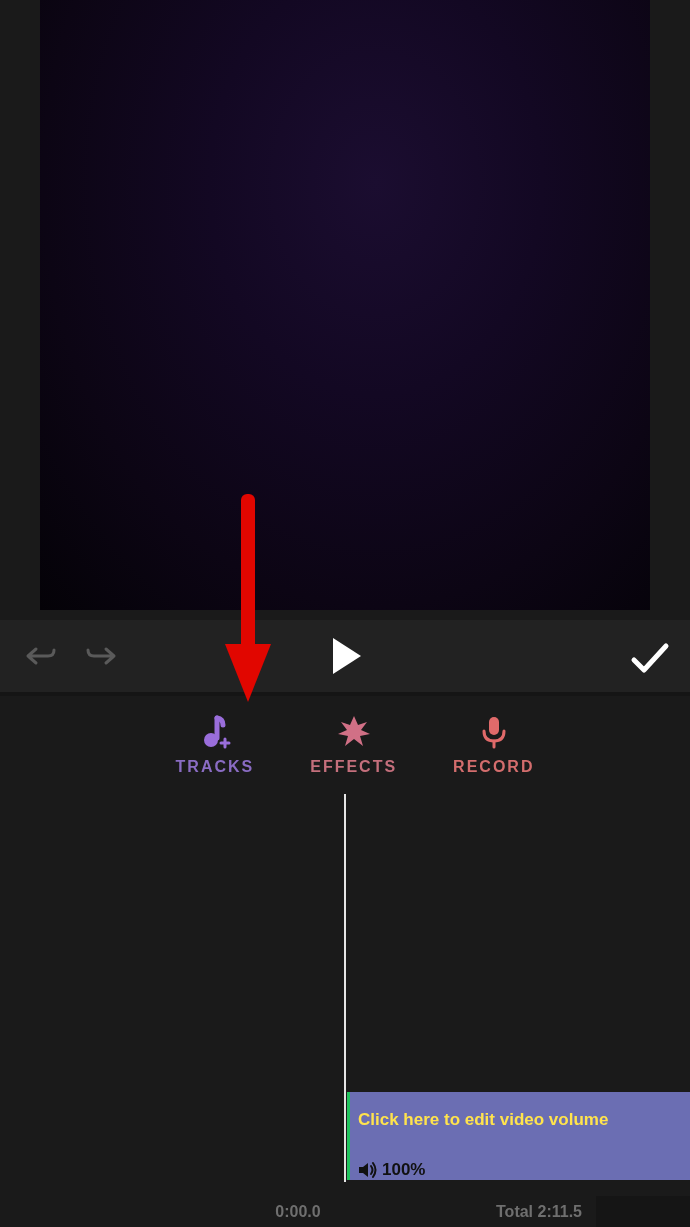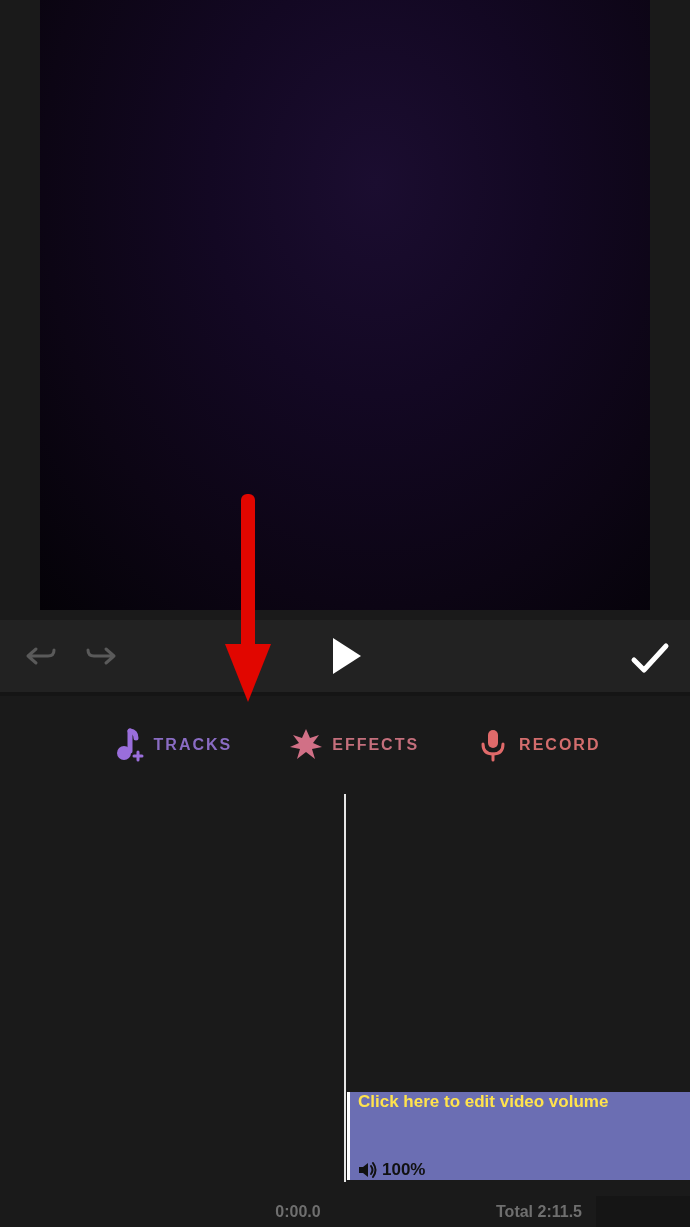--- a/index.html
+++ b/index.html
@@ -6,28 +6,28 @@
   html, body { width: 690px; height: 1227px; background: #000; overflow: hidden; font-family: -apple-system, Helvetica, Arial, sans-serif; }
   .app { position: relative; width: 690px; height: 1227px; background: #151515; }
   .preview-area { position: absolute; left: 0; top: 0; width: 690px; height: 620px; background: #1a1a1a; }
   .video-preview { position: absolute; left: 40px; top: 0; width: 610px; height: 610px; background: radial-gradient(ellipse at 55% 30%, #1b0d30 0%, #130823 35%, #0c0514 70%, #040207 100%); }
   .control-bar { position: absolute; left: 0; top: 620px; width: 690px; height: 72px; background: #222222; display: flex; align-items: center; }
   .undo-btn { position: absolute; left: 22px; top: 18px; width: 36px; height: 36px; display:flex; align-items:center; justify-content:center; }
   .redo-btn { position: absolute; left: 84px; top: 18px; width: 36px; height: 36px; display:flex; align-items:center; justify-content:center; }
   .play-btn { position: absolute; left: 320px; top: 10px; width: 52px; height: 52px; display:flex; align-items:center; justify-content:center; }
   .confirm-btn { position: absolute; right: 18px; top: 16px; width: 44px; height: 44px; display:flex; align-items:center; justify-content:center; }
   .tabs-row { position: absolute; left: 0; top: 696px; width: 690px; height: 92px; background: #1a1a1a; display:flex; align-items:center; justify-content:center; gap: 36px; padding-top:6px; }
-  .tab { display:flex; align-items:center; gap:8px;margin-left:20px; }
+  .tab { display:flex; flex-direction:column; align-items:center; gap:8px;margin-left:20px; }
   .tab-label { font-size: 16px; font-weight: 700; letter-spacing: 2px; }
   .tab-tracks .tab-label { color: #8a6cc3; }
   .tab-effects .tab-label { color: #c46f7c; }
   .tab-record .tab-label { color: #d36d6d; }
   .timeline-area { position: absolute; left: 0; top: 788px; width: 690px; height: 408px; background: #1a1a1a; }
   .playhead { position: absolute; left: 344px; top: 794px; width: 2px; height: 388px; background: #e6e6e6; }
-  .volume-bar { position: absolute; left: 347px; top: 1092px; width: 343px; height: 88px; background: #6b6eb3; border-left: 3px solid #ffffff; display:flex; flex-direction:column; justify-content:space-between; padding-left:8px; gap:14px; }
+  .volume-bar { position: absolute; left: 347px; top: 1092px; width: 343px; height: 88px; background: #6b6eb3; border-left: 3px solid #22c55e; display:flex; flex-direction:column; justify-content:flex-end; padding-left:8px; gap:14px; }
   .volume-hint { color: #ffe34d; font-size: 17px; font-weight: 700; }
   .volume-row { display:flex; align-items:center; gap:4px; color:#111; font-weight:800; font-size:17px;margin-top:16px; }
   .time-bar { position: absolute; left: 0; top: 1196px; width: 596px; height: 31px; display:flex; align-items:center; justify-content:space-between; padding: 0 14px; background: #1a1a1a; color: #6f6f6f; font-size: 16px; font-weight: 600; }
   .time-center { position:absolute; left:0; right:0; text-align:center; }
   .annotation-arrow { position: absolute; left: 223px; top: 494px; width: 50px; height: 210px; pointer-events: none; }
   svg { display:block; }
 </style>
 </head>
 <body>
 

